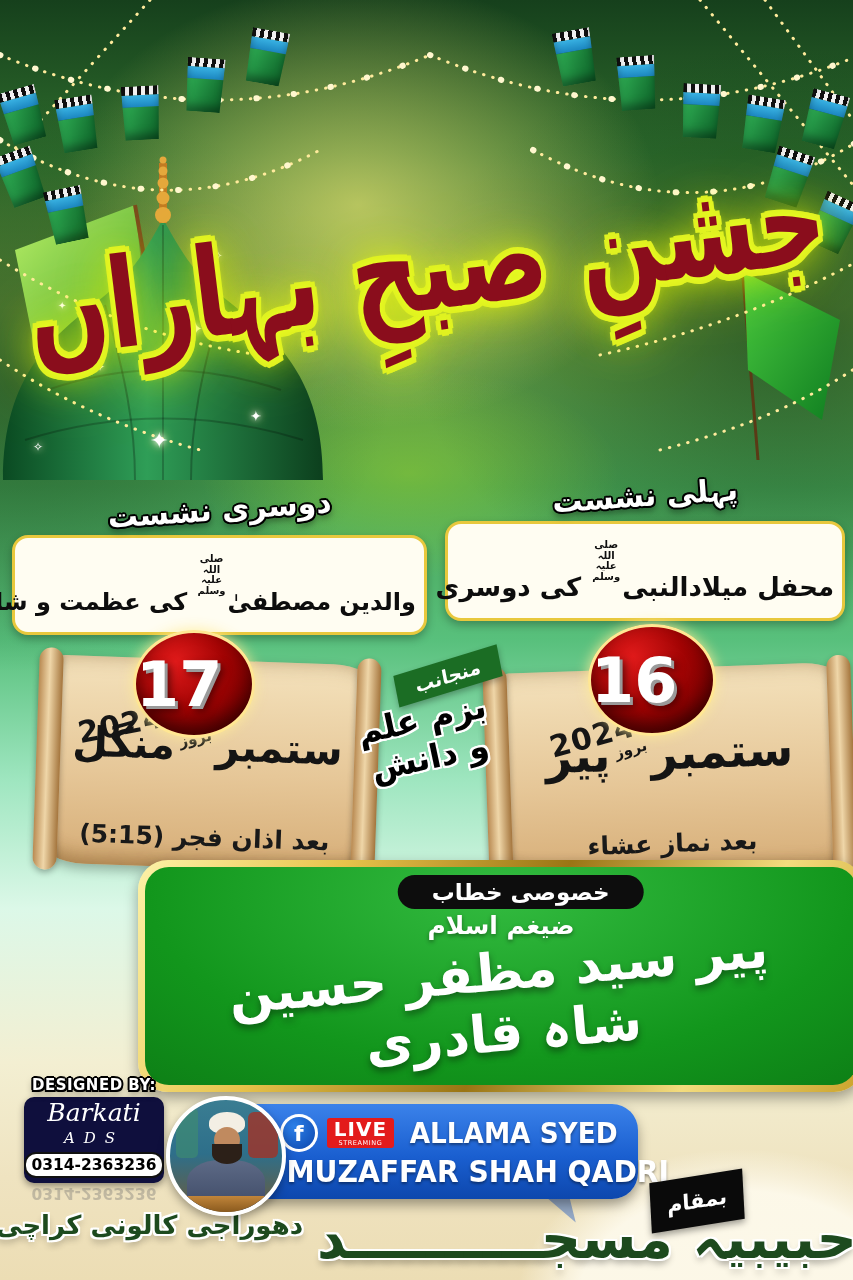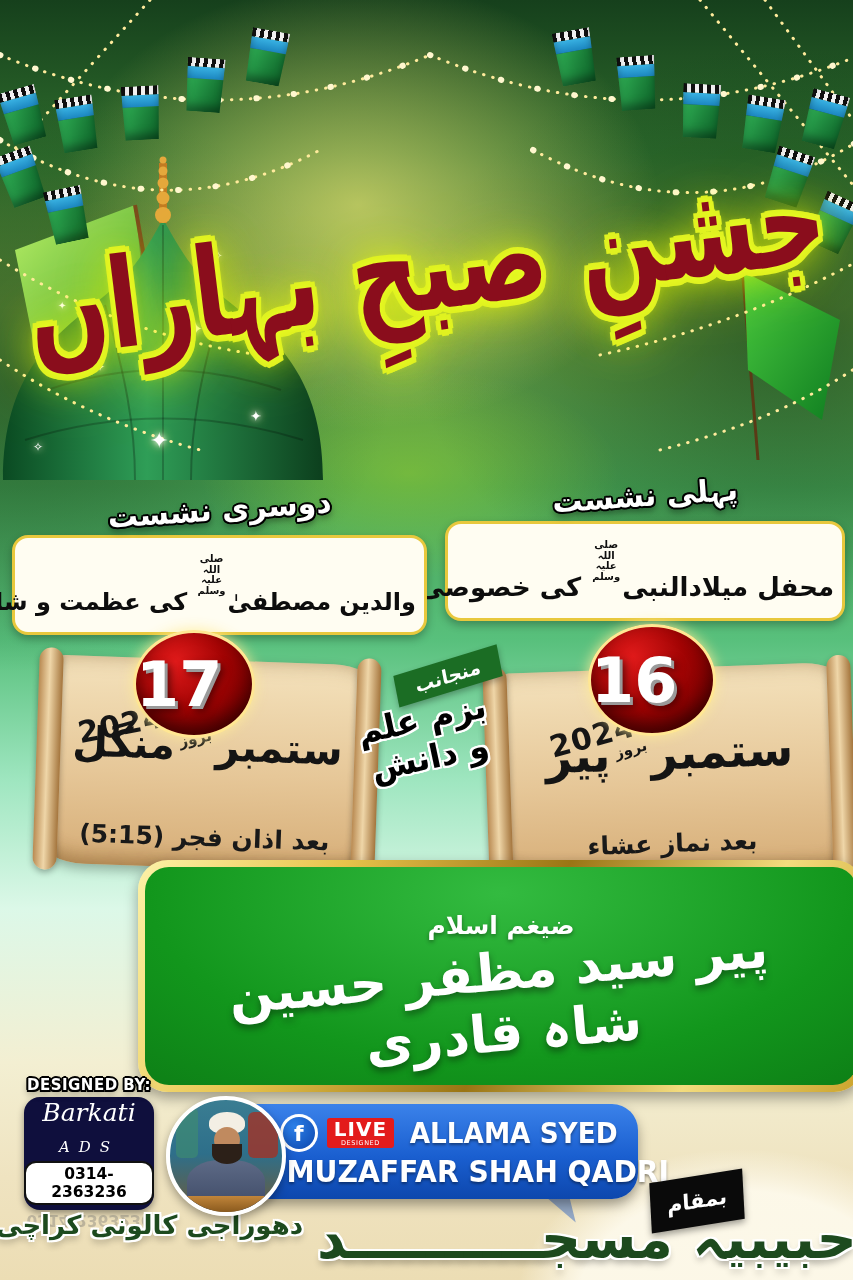--- a/index.html
+++ b/index.html
@@ -93,26 +93,26 @@
   .green-banner { position:relative; width:100%; height:100%; border-radius:24px;
     background:radial-gradient(90% 140% at 50% 12%, #33bb40 0%, #12961c 55%, #0b7313 100%);
     display:flex; flex-direction:column; align-items:center; }
   .khitab-pill { position:absolute; top:8px; left:50%; transform:translateX(-42%);
     background:#0d0d0d; color:#fff; font-size:23px; font-weight:bold; padding:4px 34px; border-radius:20px; }
   .honorific { margin-top:44px; color:#fff; font-size:25px; font-weight:bold; text-shadow:0 2px 4px rgba(0,0,0,.4); }
   .speaker-name { margin-top:2px; padding:0 26px; color:#fff; font-size:52px; font-weight:bold; text-align:center;
     line-height:1.18; transform:rotate(-5deg); text-shadow:0 4px 7px rgba(0,0,0,.4); }
 
   
-  .designer { left:24px; top:1076px; width:130px; z-index:11; text-align:center; }
+  .designer { left:24px; top:1076px; width:140px; z-index:11; text-align:center; }
   .designer .lbl { color:#fff; font-size:15px; font-weight:bold; letter-spacing:.5px; }
-  .designer .navy { margin-top:3px; background:#0f0f3d; border-radius:16px; padding:3px 0 5px; color:#fff;
+  .designer .navy { margin-top:3px; background:#0f0f3d; border-radius:10px; padding:3px 0 5px; color:#fff;
     box-shadow:0 3px 7px rgba(0,0,0,.4); }
   .designer .brand { font-family:"DejaVu Serif", serif; font-style:italic; font-size:25px; line-height:1.05; }
-  .designer .brand-sub { font-family:"DejaVu Serif", serif; font-style:italic; font-size:15px; letter-spacing:9px; margin-top:12px; }
+  .designer .brand-sub { font-family:"DejaVu Serif", serif; font-style:italic; font-size:15px; letter-spacing:9px; margin-top:3px; }
   .designer .phone { margin-top:5px; background:#fff; border:2px solid #111; border-radius:12px;
     color:#000; font-size:15.5px; font-weight:bold; padding:2px 2px; }
   .designer .phone-reflect { margin-top:1px; color:#6c6c6c; font-size:15.5px; font-weight:bold;
     transform:scaleY(-1); opacity:.35; }
 
   
   .photo { left:166px; top:1096px; width:112px; height:112px; z-index:13; border-radius:50%;
     border:4px solid #fff; overflow:hidden; box-shadow:0 4px 10px rgba(0,0,0,.35);
     background:linear-gradient(180deg,#3a7d92 0%,#2e6f8a 48%,#6e5a3a 100%); }
   .photo .backdrop { position:absolute; top:12px; right:4px; width:30px; height:46px; background:#a33226; border-radius:6px; opacity:.8; }
@@ -242,21 +242,21 @@
   <span class="sparkle" style="left:33px;top:440px;font-size:12px">✧</span>
   <span class="sparkle" style="left:214px;top:250px;font-size:10px">✧</span>
 
 
   <div class="main-title abs rtl">جشنِ صبحِ بہاراں</div>
 
   <div class="session abs" style="left:445px;width:400px;top:478px">
     <div class="head outline-black rtl">پہلی نشست</div>
     <div class="box rtl" style="font-size:26px">
       <span>محفل میلادالنبی</span><sup class="pbuh">صلی اللہ علیہ وسلم</sup>
-      <span>کی خصوصی</span>
+      <span>کی دوسری</span>
     </div>
   </div>
 
   <div class="session abs" style="left:12px;width:415px;top:492px">
     <div class="head outline-black rtl">دوسری نشست</div>
     <div class="box rtl" style="font-size:24px">
       <span>والدین مصطفیٰ</span><sup class="pbuh">صلی اللہ علیہ وسلم</sup>
       <span>کی عظمت و شان</span>
     </div>
   </div>
@@ -286,20 +286,21 @@
   </div>
   <div class="date-badge" style="left:133px;top:630px;width:116px;height:102px">
     <span>17</span>
   </div>
 
   <div class="org-label abs rtl">منجانب</div>
   <div class="org-name abs rtl outline-white">بزم علم و دانش</div>
 
   <div class="gold-frame abs">
     <div class="green-banner">
+      <div class="khitab-pill rtl">خصوصی خطاب</div>
       <div class="honorific rtl">ضیغم اسلام</div>
       <div class="speaker-name rtl">پیر سید مظفر حسین شاہ قادری</div>
     </div>
   </div>
 
   <div class="bottom-glow abs"></div>
 
   <div class="designer abs">
     <div class="lbl outline-black">DESIGNED BY:</div>
     <div class="navy">
@@ -321,21 +322,21 @@
   </div>
 
   <div class="banner-tail abs"></div>
   <div class="live-banner abs">
     <div class="live-row1">
       <span class="fb-icon">
         <span class="fb-inner">f</span>
       </span>
       <span class="live-chip">
         <div class="lw">LIVE</div>
-        <div class="sw">DESIGNED</div>
+        <div class="sw">STREAMING</div>
       </span>
       <span class="live-name1">ALLAMA SYED</span>
     </div>
     <div class="live-name2">MUZAFFAR SHAH QADRI</div>
   </div>
 
   <div class="venue-badge abs rtl">بمقام</div>
   <div class="venue-strip abs rtl">
     <span class="venue-masjid outline-white">حبیبیہ مسجــــــــــد</span>
     <span class="venue-address outline-white">دھوراجی کالونی کراچی</span>

